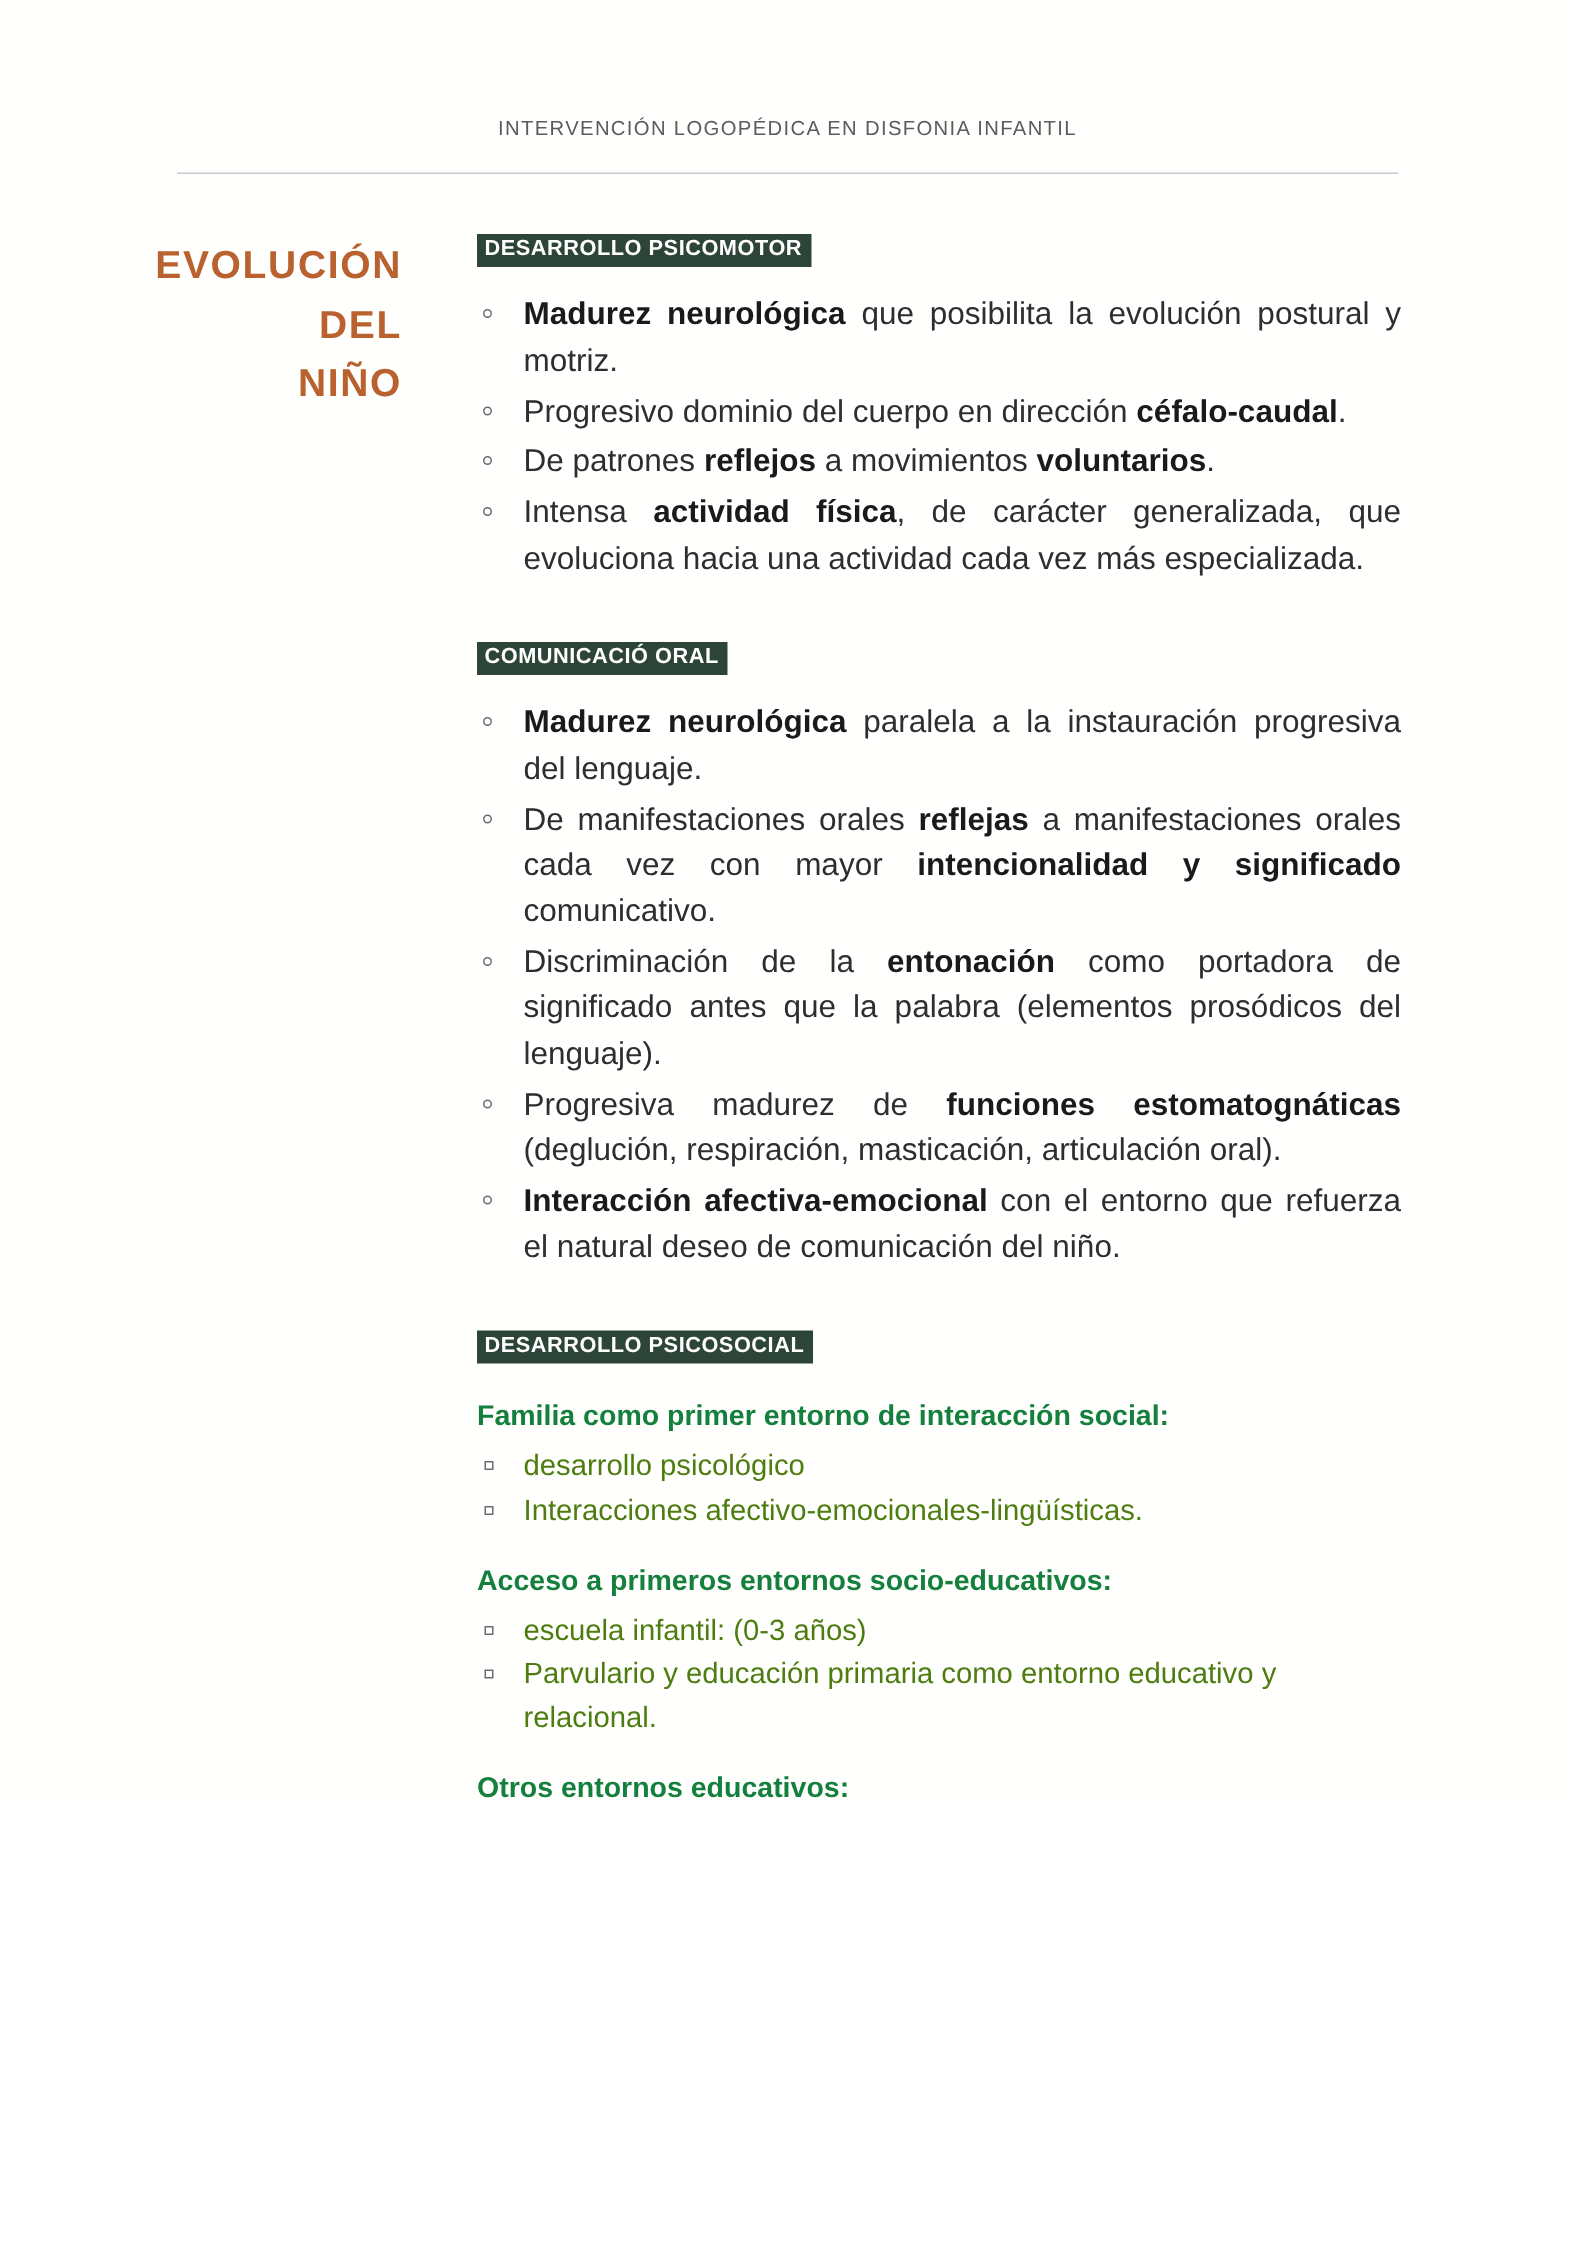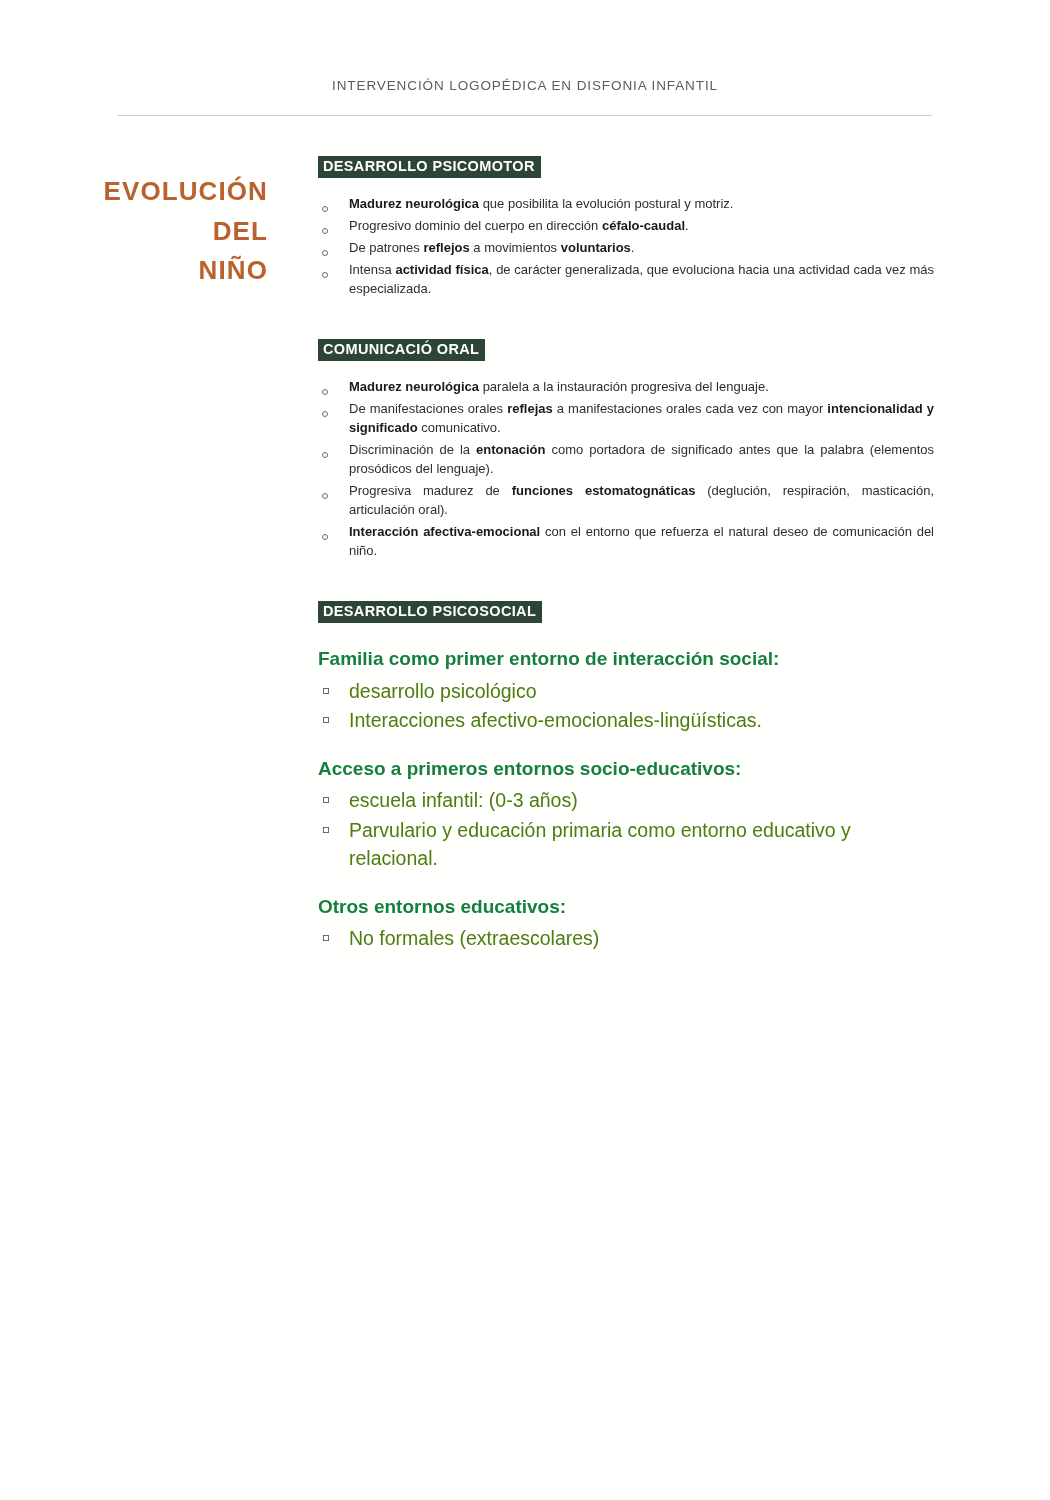--- a/index.html
+++ b/index.html
@@ -38,21 +38,21 @@
     top: 115px;
     width: 814px;
     height: 1px;
     background: #c9c9c9;
   }
 
   
   .side-title {
     position: absolute;
     left: 60px;
-    top: 172px;
+    top: 157px;
     width: 208px;
     text-align: right;
     color: #b9622f;
     font-weight: bold;
     font-size: 26px;
     line-height: 1.52;
     letter-spacing: 1.1px;
   }
   .side-title .line { display: block; }
 
@@ -80,21 +80,21 @@
 
   ul.blist {
     list-style: none;
     margin: 17px 0 0 0;
     padding: 0;
   }
   ul.blist li {
     position: relative;
     padding-left: 31px;
     margin-bottom: 3px;
-    font-size: 13px;
+    font-size: 21px;
     line-height: 1.46;
     color: #2e2e2e;
     text-align: justify;
   }
   ul.blist li:last-child { margin-bottom: 0; }
   ul.blist li::before {
     content: "";
     position: absolute;
     left: 4px;
     top: 11px;

